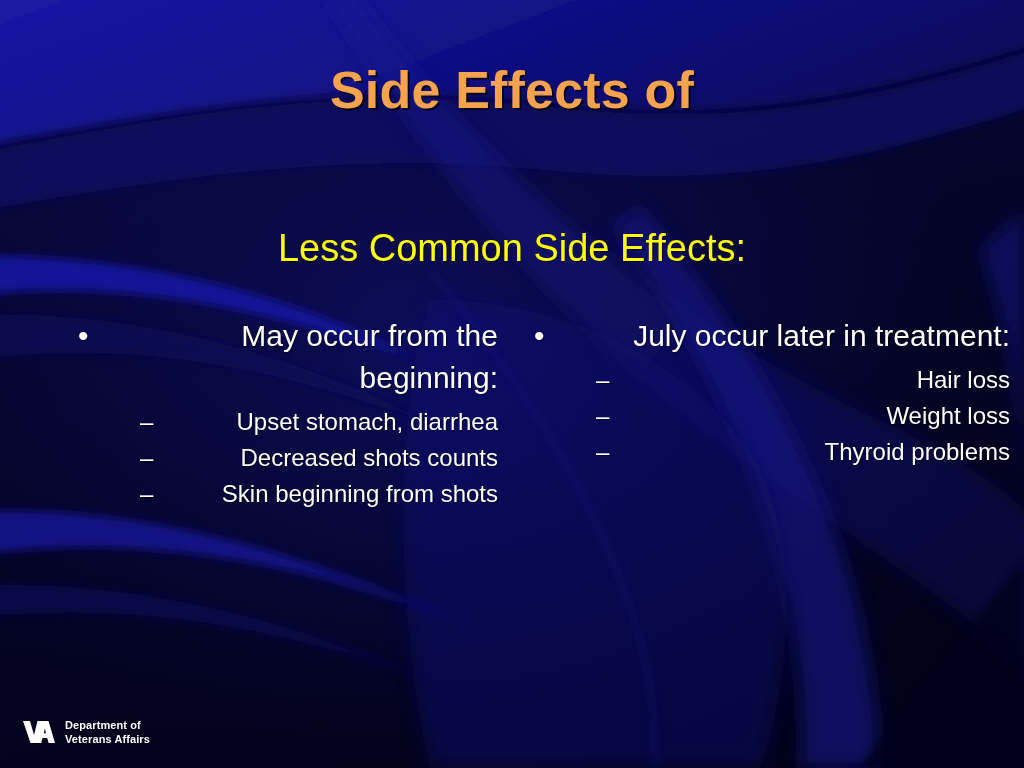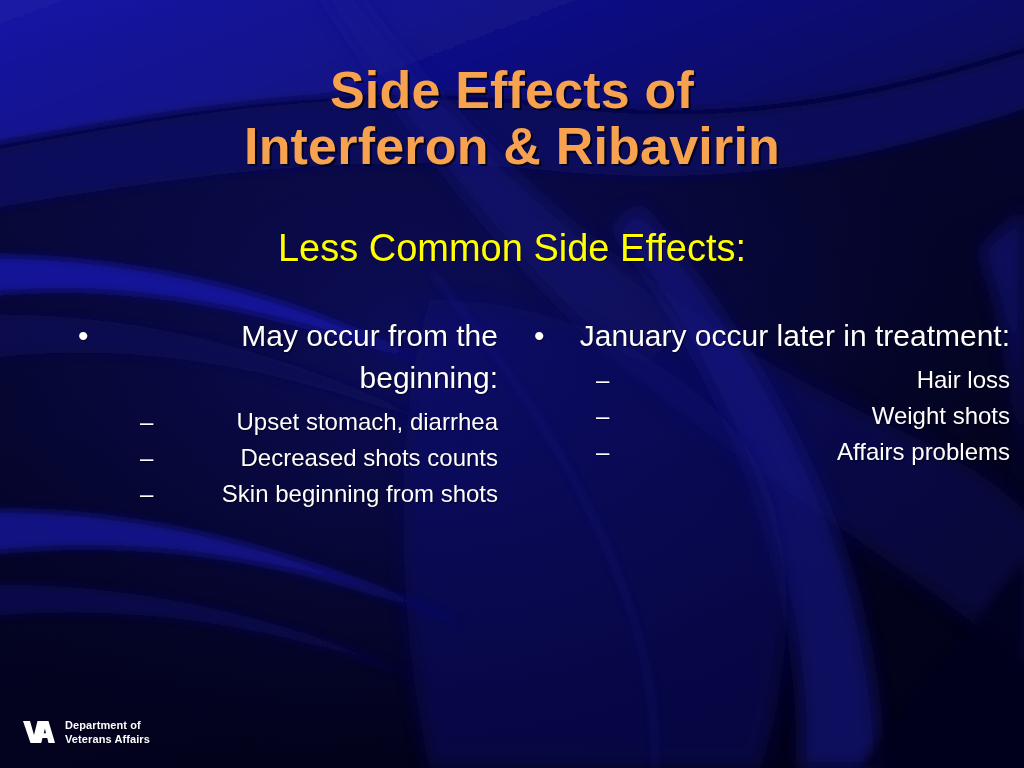--- a/index.html
+++ b/index.html
@@ -232,21 +232,20 @@
 
       <path d="M 430,270 C 520,380 600,500 640,640 C 652,690 656,735 655,768" stroke="#1b1bb0" stroke-width="3" fill="none" opacity="0.35" filter="url(#soft)"></path>
 
       <rect x="0" y="0" width="1024" height="768" fill="none"></rect>
       <path d="M0,0 H1024 V768 H0 Z" fill="url(#glow)" opacity="0"></path>
     </svg>
   </div>
 
   <div id="title-block">
     <div class="title-line">Side Effects of</div>
-    <div class="title-line">Interferon &amp; Ribavirin</div>
   </div>
 
   <div id="subtitle">Less Common Side Effects:</div>
 
   <div id="body-columns">
 
     <div class="column left">
       <div class="lvl1">
         <span class="lvl1-marker">•</span>
         <span class="lvl1-text">May occur from the beginning:</span>
@@ -263,34 +262,34 @@
         <div class="lvl2">
           <span class="lvl2-marker">–</span>
           <span class="lvl2-text">Skin beginning from shots</span>
         </div>
       </div>
     </div>
 
     <div class="column right">
       <div class="lvl1">
         <span class="lvl1-marker">•</span>
-        <span class="lvl1-text">January occur later in treatment:</span>
+        <span class="lvl1-text">July occur later in treatment:</span>
       </div>
       <div class="sub-list">
         <div class="lvl2">
           <span class="lvl2-marker">–</span>
           <span class="lvl2-text">Hair loss</span>
         </div>
         <div class="lvl2">
           <span class="lvl2-marker">–</span>
-          <span class="lvl2-text">Weight shots</span>
-        </div>
-        <div class="lvl2">
-          <span class="lvl2-marker">–</span>
-          <span class="lvl2-text">Affairs problems</span>
+          <span class="lvl2-text">Weight loss</span>
+        </div>
+        <div class="lvl2">
+          <span class="lvl2-marker">–</span>
+          <span class="lvl2-text">Thyroid problems</span>
         </div>
       </div>
     </div>
 
   </div>
 
   <div id="va-logo">
     <svg id="va-mark" viewBox="0 0 68 56" xmlns="http://www.w3.org/2000/svg">
 
       <path d="M2,6 L16,6 L24,34 L31,6 L44,6 L31,50 L17,50 Z" fill="#ffffff"></path>

